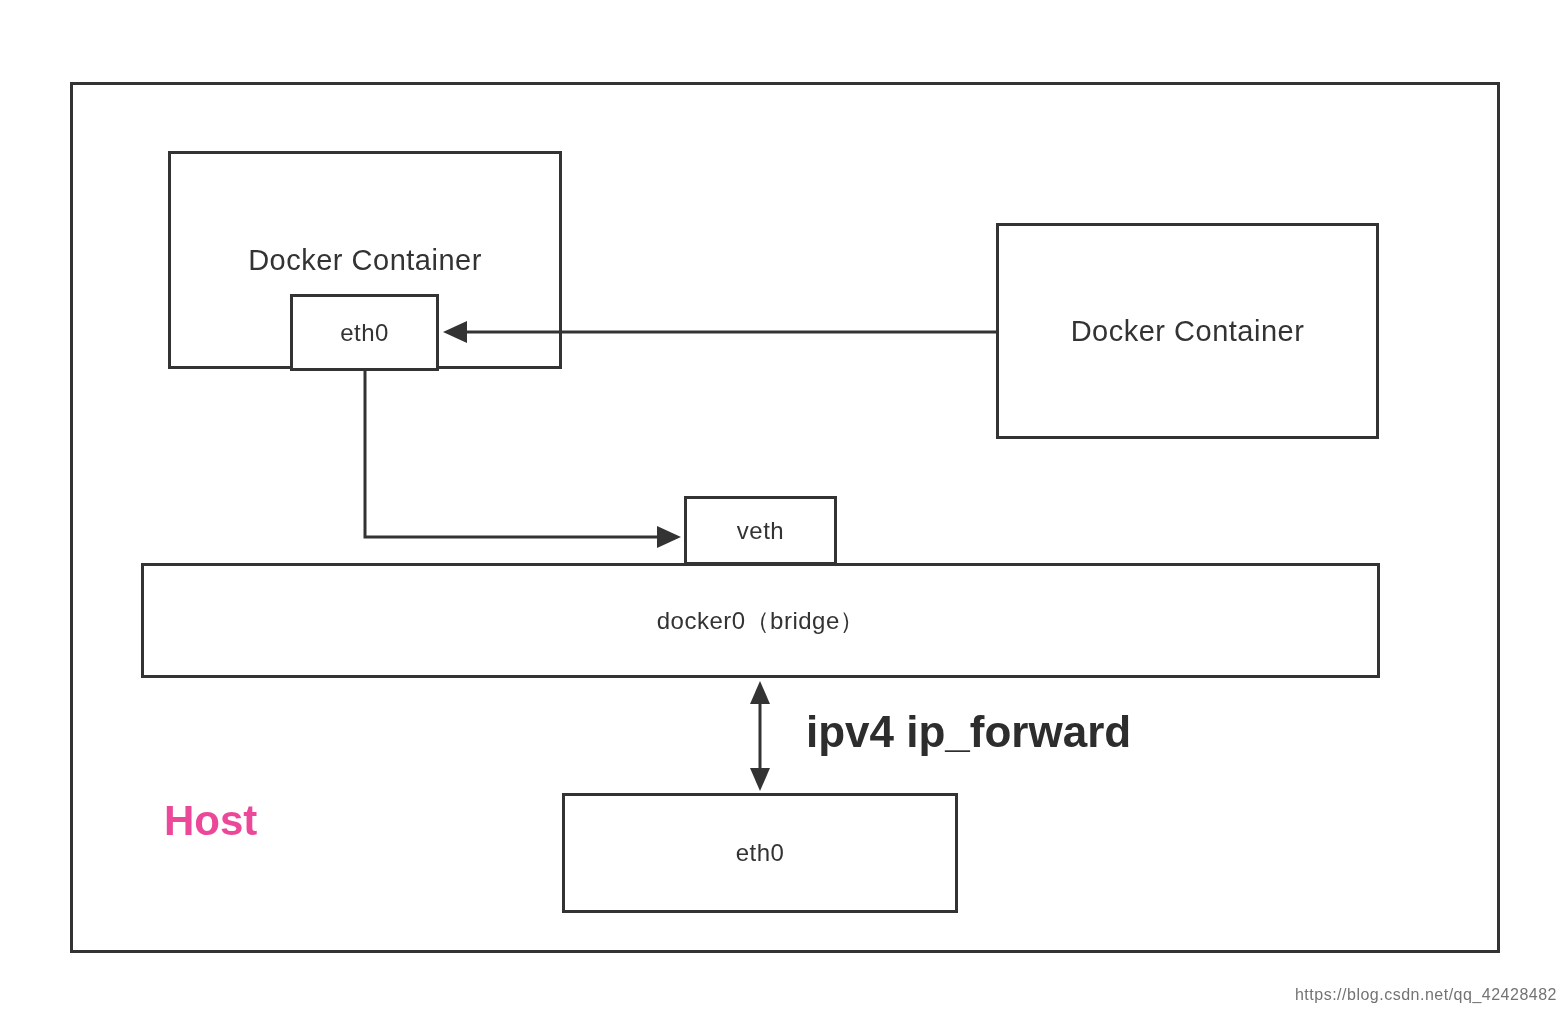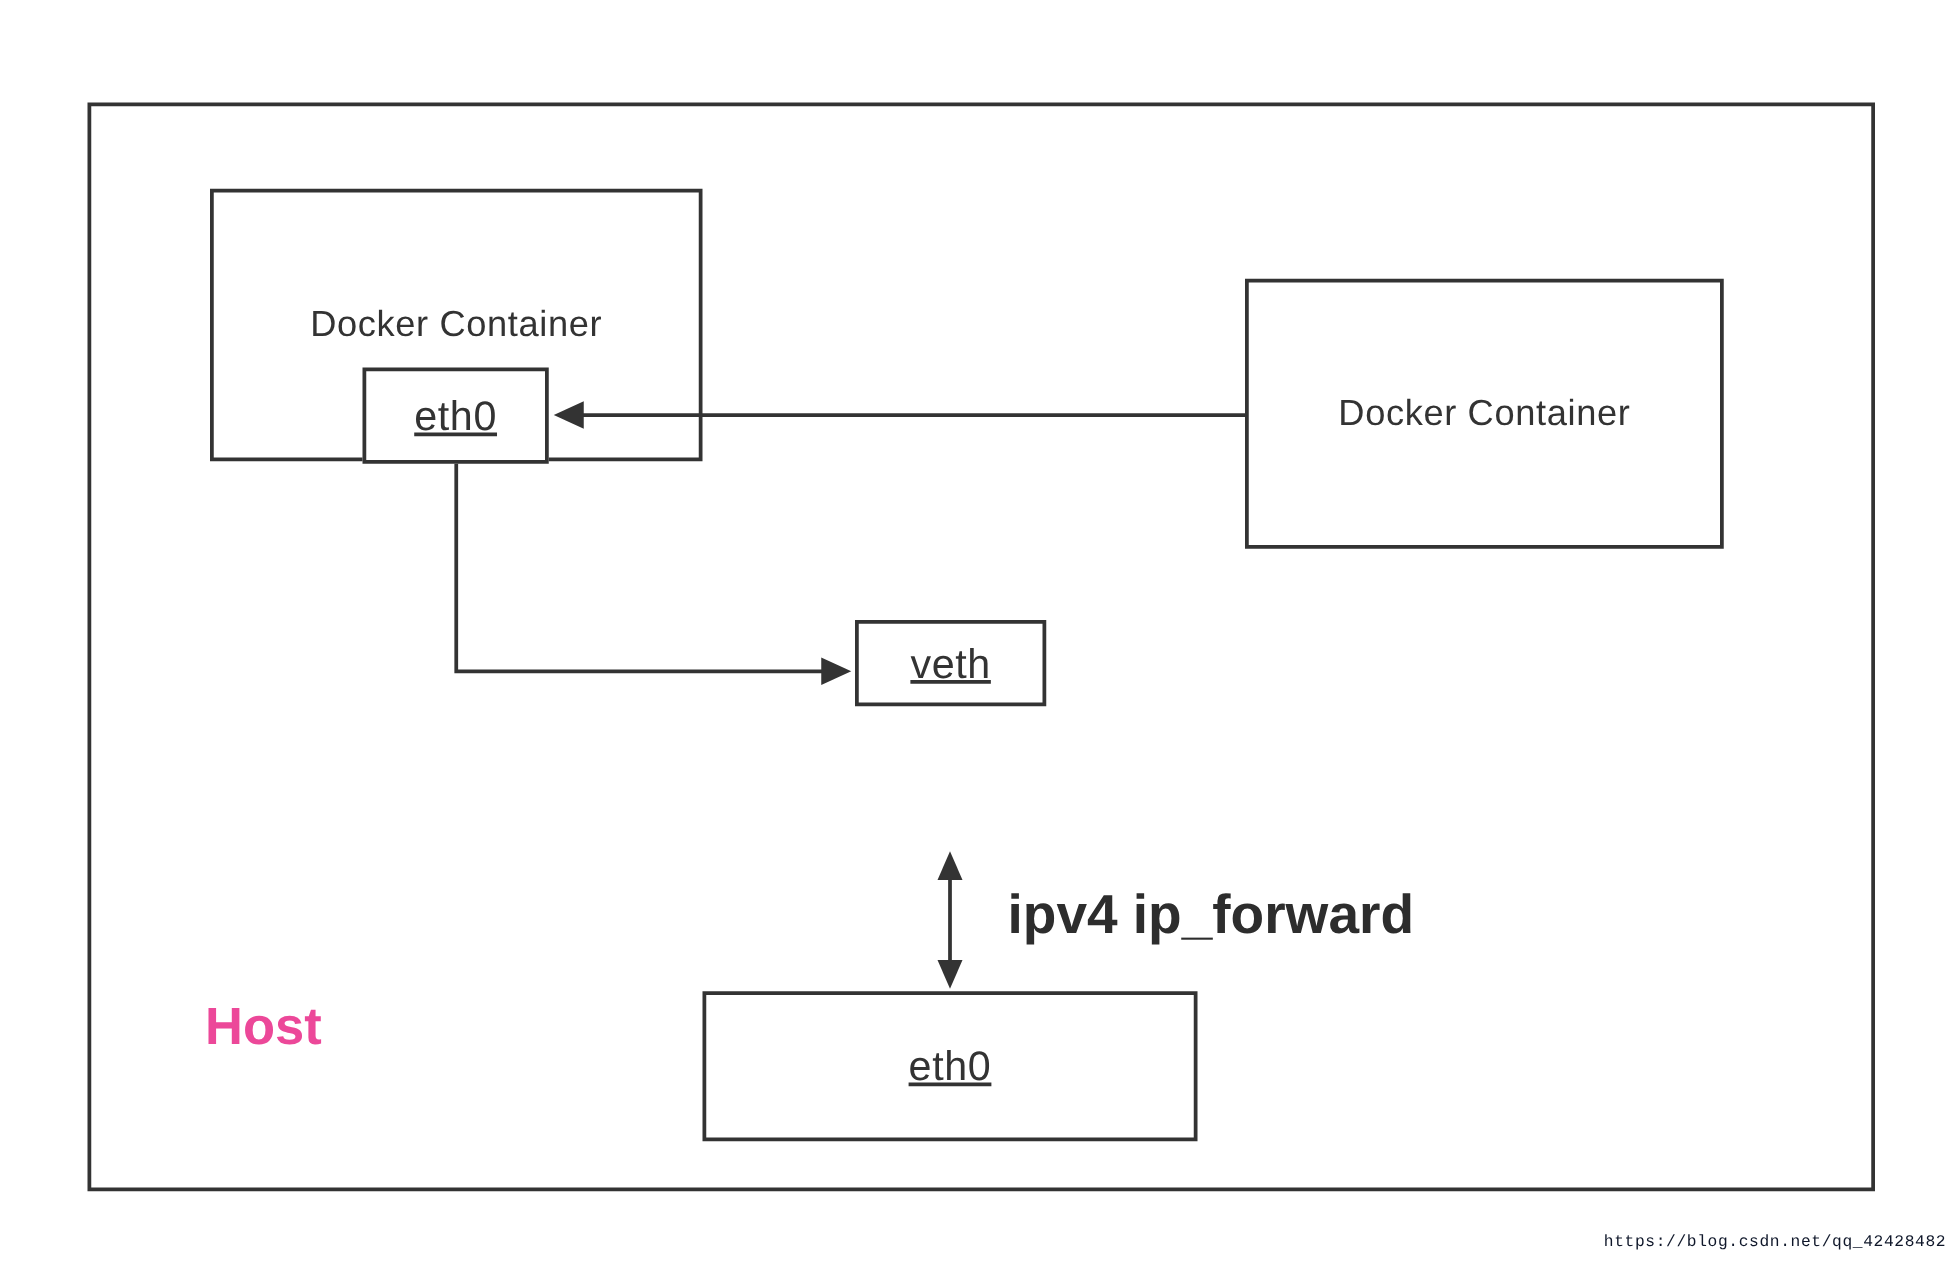--- a/index.html
+++ b/index.html
@@ -26,22 +26,21 @@
     justify-content: center;
   }
   .box-label {
     font-size: 29px;
     font-weight: 500;
     color: #333333;
     letter-spacing: 0.5px;
     white-space: nowrap;
   }
   .small-label {
-    font-size: 33px;
-    text-decoration: underline;
+    font-size: 24px;
   }
   #host-box       { left: 70px;  top: 82px;  width: 1430px; height: 871px; z-index: 0; background: transparent; }
   #dc-left-box    { left: 168px; top: 151px; width: 394px;  height: 218px; z-index: 1; }
   #eth0-left-box  { left: 290px; top: 294px; width: 149px;  height: 77px;  z-index: 2; }
   #dc-right-box   { left: 996px; top: 223px; width: 383px;  height: 216px; z-index: 1; }
   #docker0-box    { left: 141px; top: 563px; width: 1239px; height: 115px; z-index: 1; }
   #veth-box       { left: 684px; top: 496px; width: 153px;  height: 69px;  z-index: 3; }
   #eth0-host-box  { left: 562px; top: 793px; width: 396px;  height: 120px; z-index: 1; }
 
   #host-label {
@@ -62,27 +61,26 @@
     font-weight: 700;
     line-height: 1.1;
     color: #2d2d2d;
     z-index: 2;
     white-space: nowrap;
   }
   #watermark {
     position: absolute;
     right: 9px;
     top: 986px;
-    font-size: 13px;
+    font-size: 16px;
     font-weight: 400;
-    color: #0f172a;
+    color: #737373;
     letter-spacing: 0.5px;
     z-index: 5;
     white-space: nowrap;
-    font-family: Liberation Mono, monospace;
   }
   #connector-layer {
     position: absolute;
     left: 0;
     top: 0;
     width: 1566px;
     height: 1016px;
     z-index: 4;
     pointer-events: none;
   }
@@ -108,20 +106,23 @@
   </div>
 
   <div class="box" id="eth0-left-box">
     <span class="box-label small-label">eth0</span>
   </div>
 
   <div class="box" id="dc-right-box">
     <span class="box-label">Docker Container</span>
   </div>
 
+  <div class="box" id="docker0-box">
+    <span class="box-label small-label">docker0（bridge）</span>
+  </div>
 
   <div class="box" id="veth-box">
     <span class="box-label small-label">veth</span>
   </div>
 
   <div class="box" id="eth0-host-box">
     <span class="box-label small-label">eth0</span>
   </div>
 
   <div id="host-label">Host</div>

